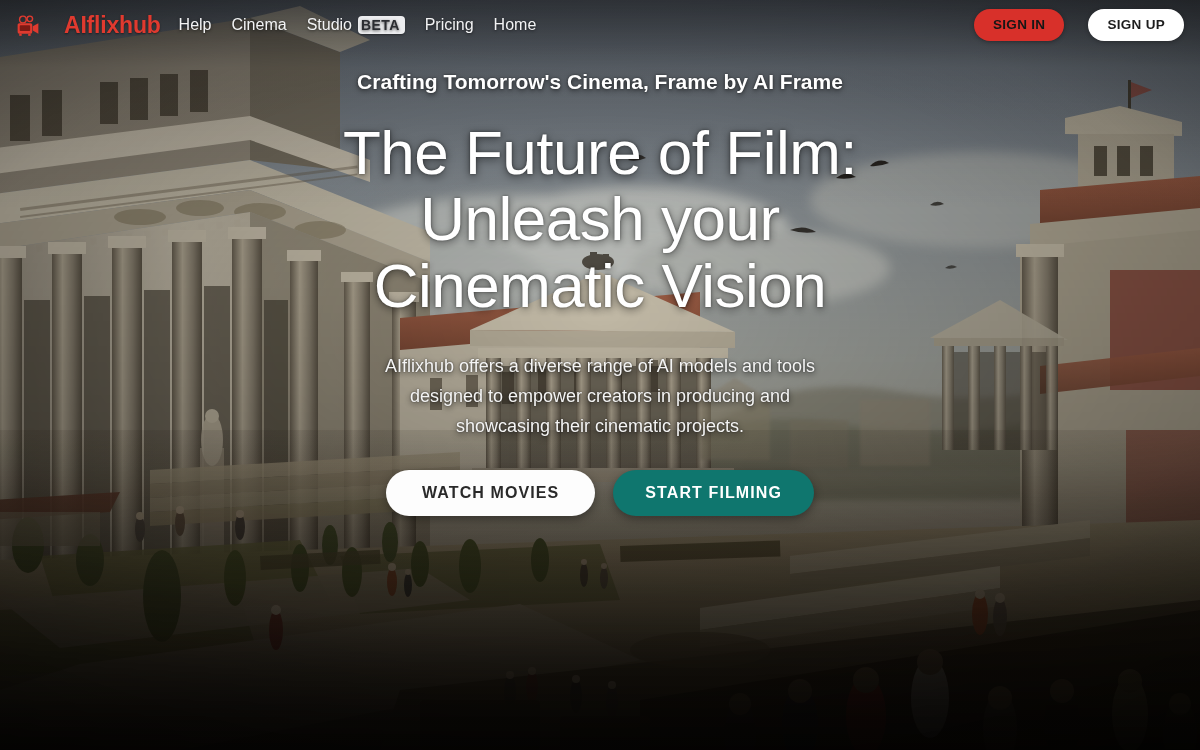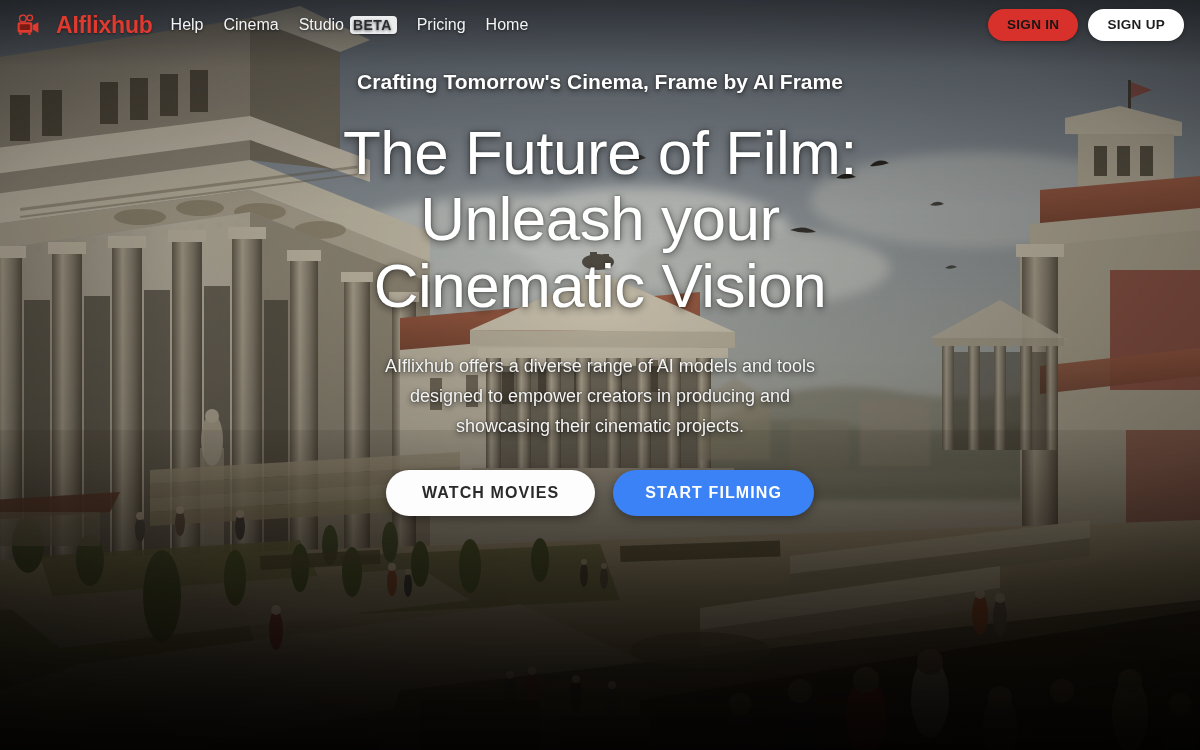--- a/index.html
+++ b/index.html
@@ -19,38 +19,38 @@
     background:
       radial-gradient(ellipse 85% 70% at 50% 42%, rgba(0,0,0,0.04) 0%, rgba(0,0,0,0.30) 62%, rgba(0,0,0,0.62) 100%),
       linear-gradient(to bottom, rgba(28,30,34,0.55) 0%, rgba(28,30,34,0.10) 9%, rgba(0,0,0,0) 28%, rgba(0,0,0,0.12) 62%, rgba(0,0,0,0.55) 100%);
   }
 
   
   .navbar {
     position:absolute; top:0; left:0; right:0; height:50px; z-index:10;
     display:flex; align-items:center; padding:0 16px;
   }
-  .brand { display:flex; align-items:flex-start; gap:14px; margin-right:18px; flex:0 0 auto; }
+  .brand { display:flex; align-items:flex-end; gap:22px; margin-right:18px; flex:0 0 auto; }
   .brand-icon { width:26px; height:22px; display:block; flex:0 0 auto; }
   .brand-name {
     font-size:23px; font-weight:700; color:#e03a2f; letter-spacing:-0.2px;
     text-shadow:0 1px 2px rgba(0,0,0,0.45); line-height:1;
   }
   .nav-links { display:flex; align-items:center; gap:20px; }
   .nav-link {
     color:#f2f3f4; font-size:16px; font-weight:400; line-height:1;
     text-shadow:0 1px 3px rgba(0,0,0,0.6); cursor:pointer; white-space:nowrap;
     display:flex; align-items:center; gap:6px;
   }
   .beta-badge {
     background:#ecedef; color:#2b2d31; font-size:14px; font-weight:700;
     letter-spacing:0.4px; border-radius:4px; padding:2px 5px 2px 3px; line-height:1;
     box-shadow:0 1px 2px rgba(0,0,0,0.35);
   }
-  .nav-right { margin-left:auto; display:flex; gap:10px; }
+  .nav-right { margin-left:auto; display:flex; gap:24px; }
   .btn-signin {
     background:#d8302a; color:#161616; font-size:13.5px; font-weight:700;
     letter-spacing:0.3px; border:none; border-radius:22px; padding:9px 19px;
     cursor:pointer; line-height:1; box-shadow:0 1px 4px rgba(0,0,0,0.35);
   }
   .btn-signup {
     background:#ffffff; color:#1d1d1d; font-size:13.5px; font-weight:600;
     letter-spacing:0.3px; border:none; border-radius:22px; padding:9px 19px;
     cursor:pointer; line-height:1; box-shadow:0 1px 4px rgba(0,0,0,0.3);
   }
@@ -77,21 +77,21 @@
     text-shadow:0 2px 6px rgba(0,0,0,0.7), 0 0 2px rgba(0,0,0,0.55);
   }
   .hero-actions { margin-top:28px; display:flex; align-items:center; gap:18px;justify-content:flex-end; }
   .btn-watch {
     background:#fdfdfd; color:#2a2a2a; font-size:16px; font-weight:600;
     letter-spacing:1.1px; border:none; border-radius:26px;
     padding:15px 36px; cursor:pointer; line-height:1;
     box-shadow:0 3px 10px rgba(0,0,0,0.38);
   }
   .btn-start {
-    background:#3b82f6; color:#ffffff; font-size:16px; font-weight:600;
+    background:#0f766e; color:#ffffff; font-size:16px; font-weight:600;
     letter-spacing:1.1px; border:none; border-radius:26px;
     padding:15px 32px; cursor:pointer; line-height:1;
     box-shadow:0 3px 10px rgba(0,0,0,0.38);
   }
 </style>
 </head>
 <body>
 
 <div class="stage">
 

